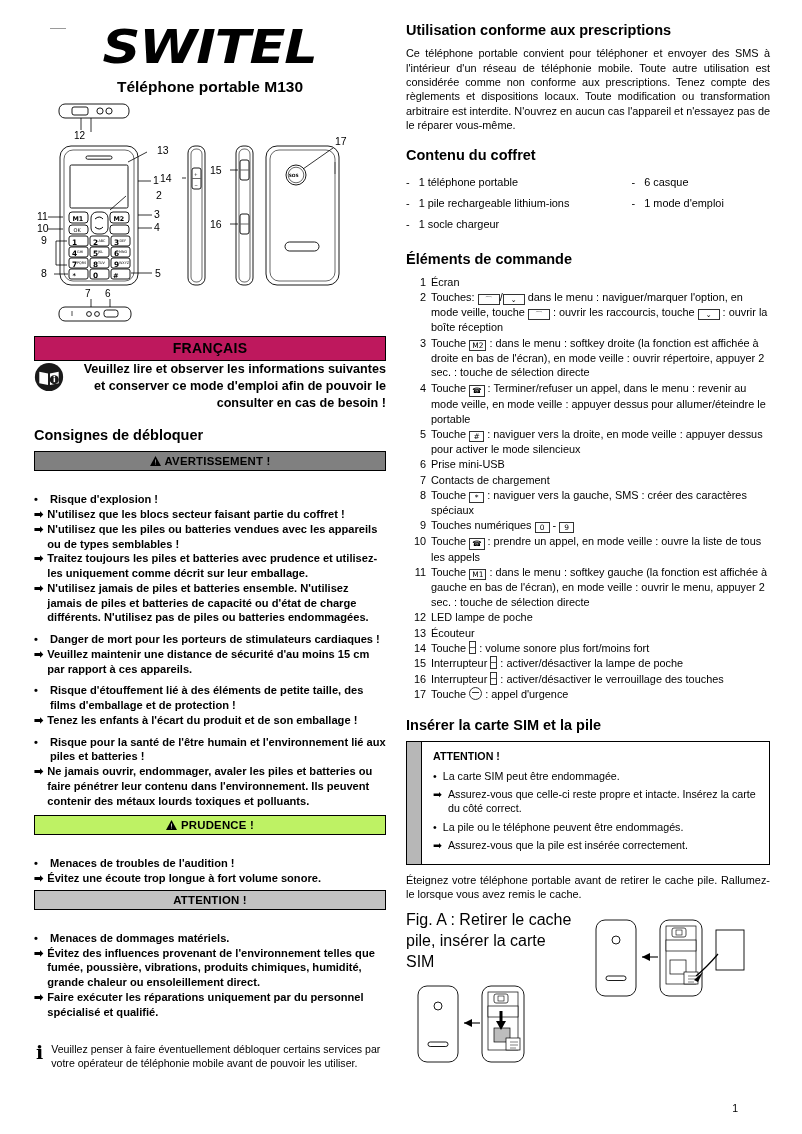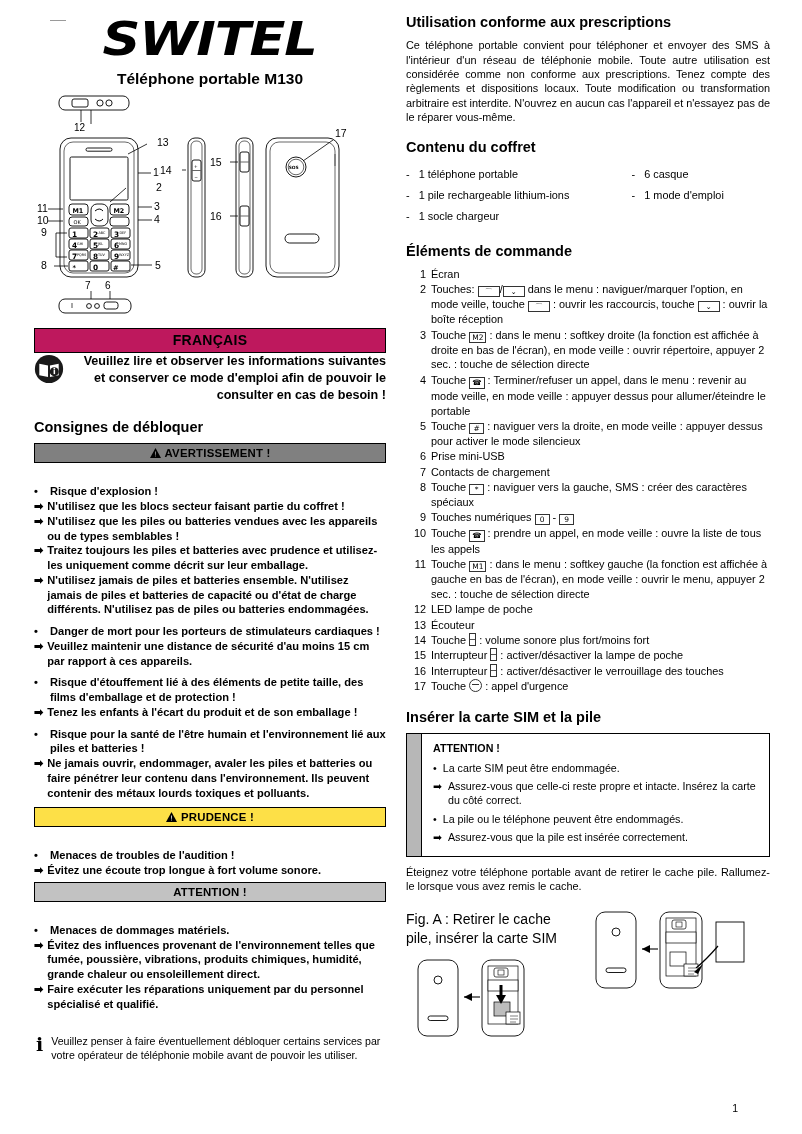--- a/index.html
+++ b/index.html
@@ -13,21 +13,21 @@
     font-family: "Liberation Sans", sans-serif;
     color: #000000;
     position: relative;
     overflow: hidden;
   }
   .page {
     position: relative;
     width: 774px;
     height: 1134px;
     box-sizing: border-box;
-    padding: 10px 34px 20px 34px;
+    padding: 18px 34px 20px 34px;
   }
   .columns {
     display: flex;
     gap: 20px;
     align-items: flex-start;
   }
   .col-left { width: 352px; flex: 0 0 352px; }
   .col-right { width: 364px; flex: 0 0 364px; }
 
   
@@ -114,21 +114,21 @@
   .banner {
     border: 1.6px solid #000;
     text-align: center;
     font-size: 11.4px;
     font-weight: bold;
     padding: 3px 0 3px 0;
     margin: 4px 0 21px 0;
     letter-spacing: 0.2px;
   }
   .banner.warn { background: #808080; }
-  .banner.caut { background: #fde047; }
+  .banner.caut { background: #bef264; }
   .banner.att  { background: #c2c2c2; }
   .tri {
     display: inline-block;
     position: relative;
     top: 1px;
     margin-right: 4px;
   }
 
   
   .safety { font-size: 11.1px; font-weight: bold; line-height: 1.33; }
@@ -243,21 +243,21 @@
     line-height: 1.35;
   }
   .att-title { font-weight: bold; margin-bottom: 5px; }
   .att-row { display: flex; gap: 6px; margin-bottom: 4px; }
   .att-row .mk { flex: 0 0 auto; }
   .att-row .tx { flex: 1 1 auto; }
 
   
   .figs { display: flex; gap: 14px; margin-top: 9px; }
   .fig { flex: 1 1 0; }
-  .fig-cap { font-size: 14px; line-height: 1.3; margin-bottom: 3px; margin-top: 8px; }
+  .fig-cap { font-size: 16px; line-height: 1.3; margin-bottom: 3px; }
   .fig-art { height: 104px; }
 
   
   .pg-num {
     position: absolute;
     right: 36px;
     bottom: 20px;
     font-size: 10.5px;
   }
 </style>

